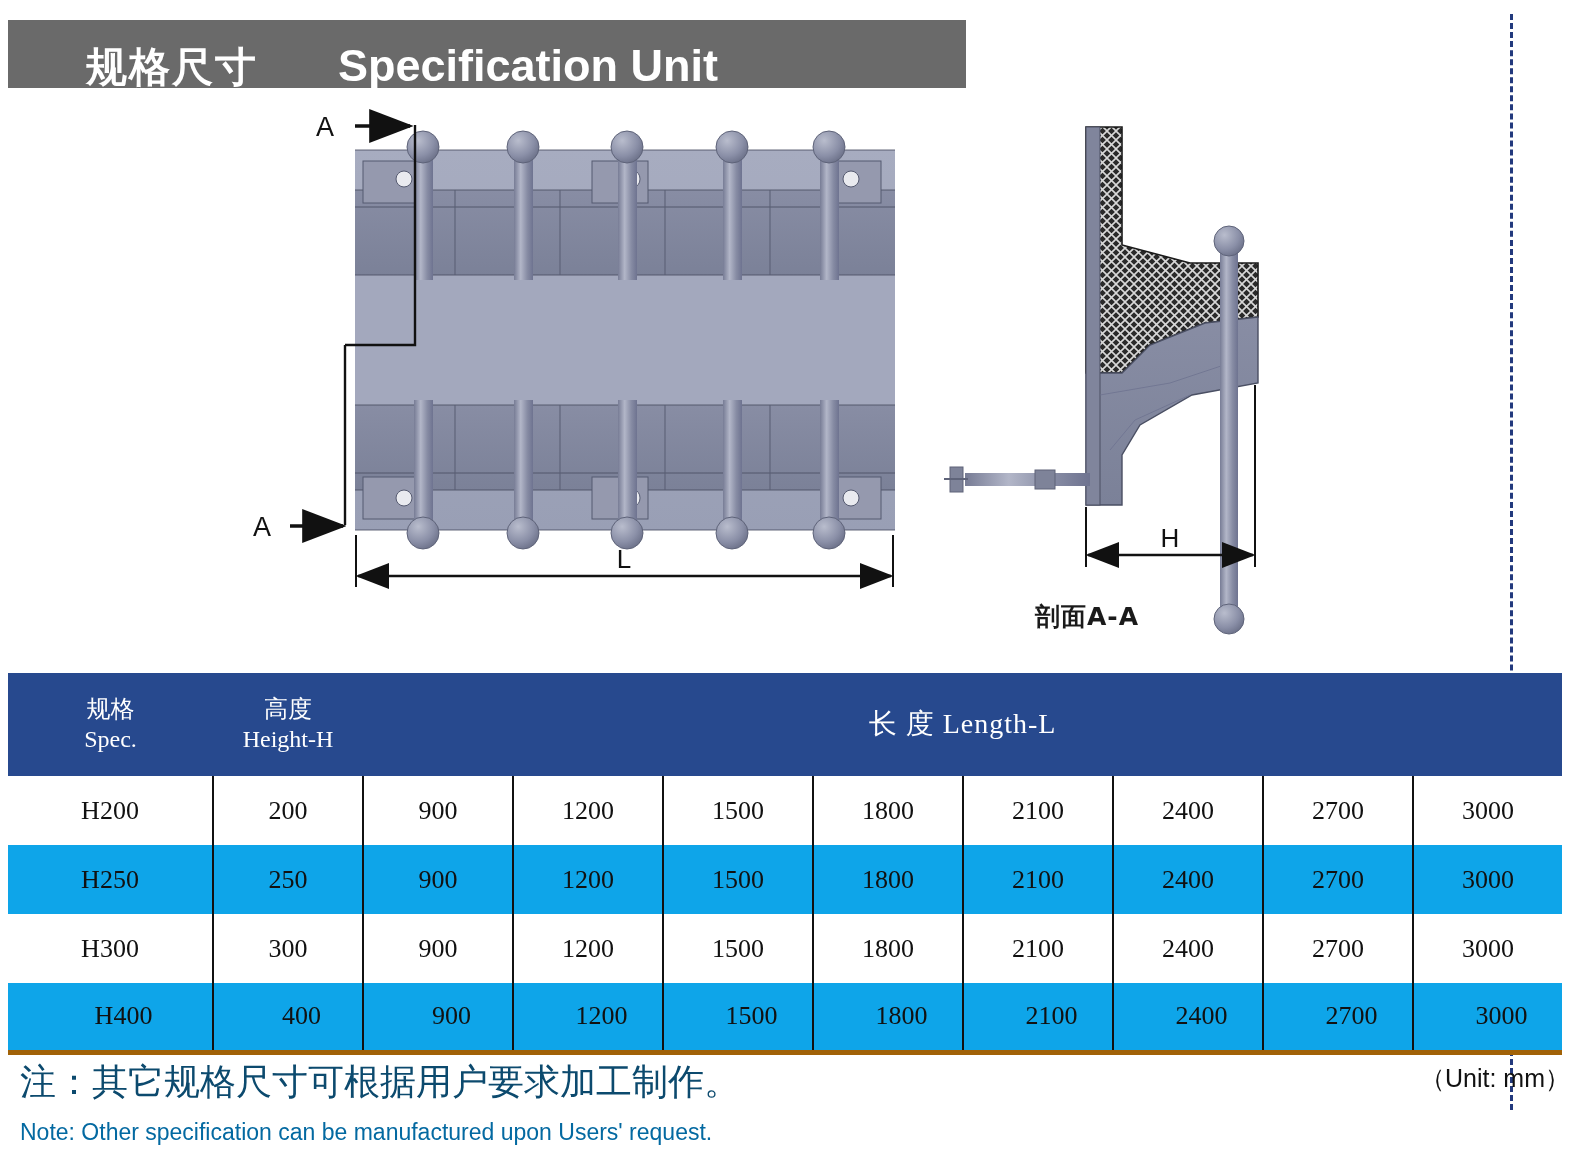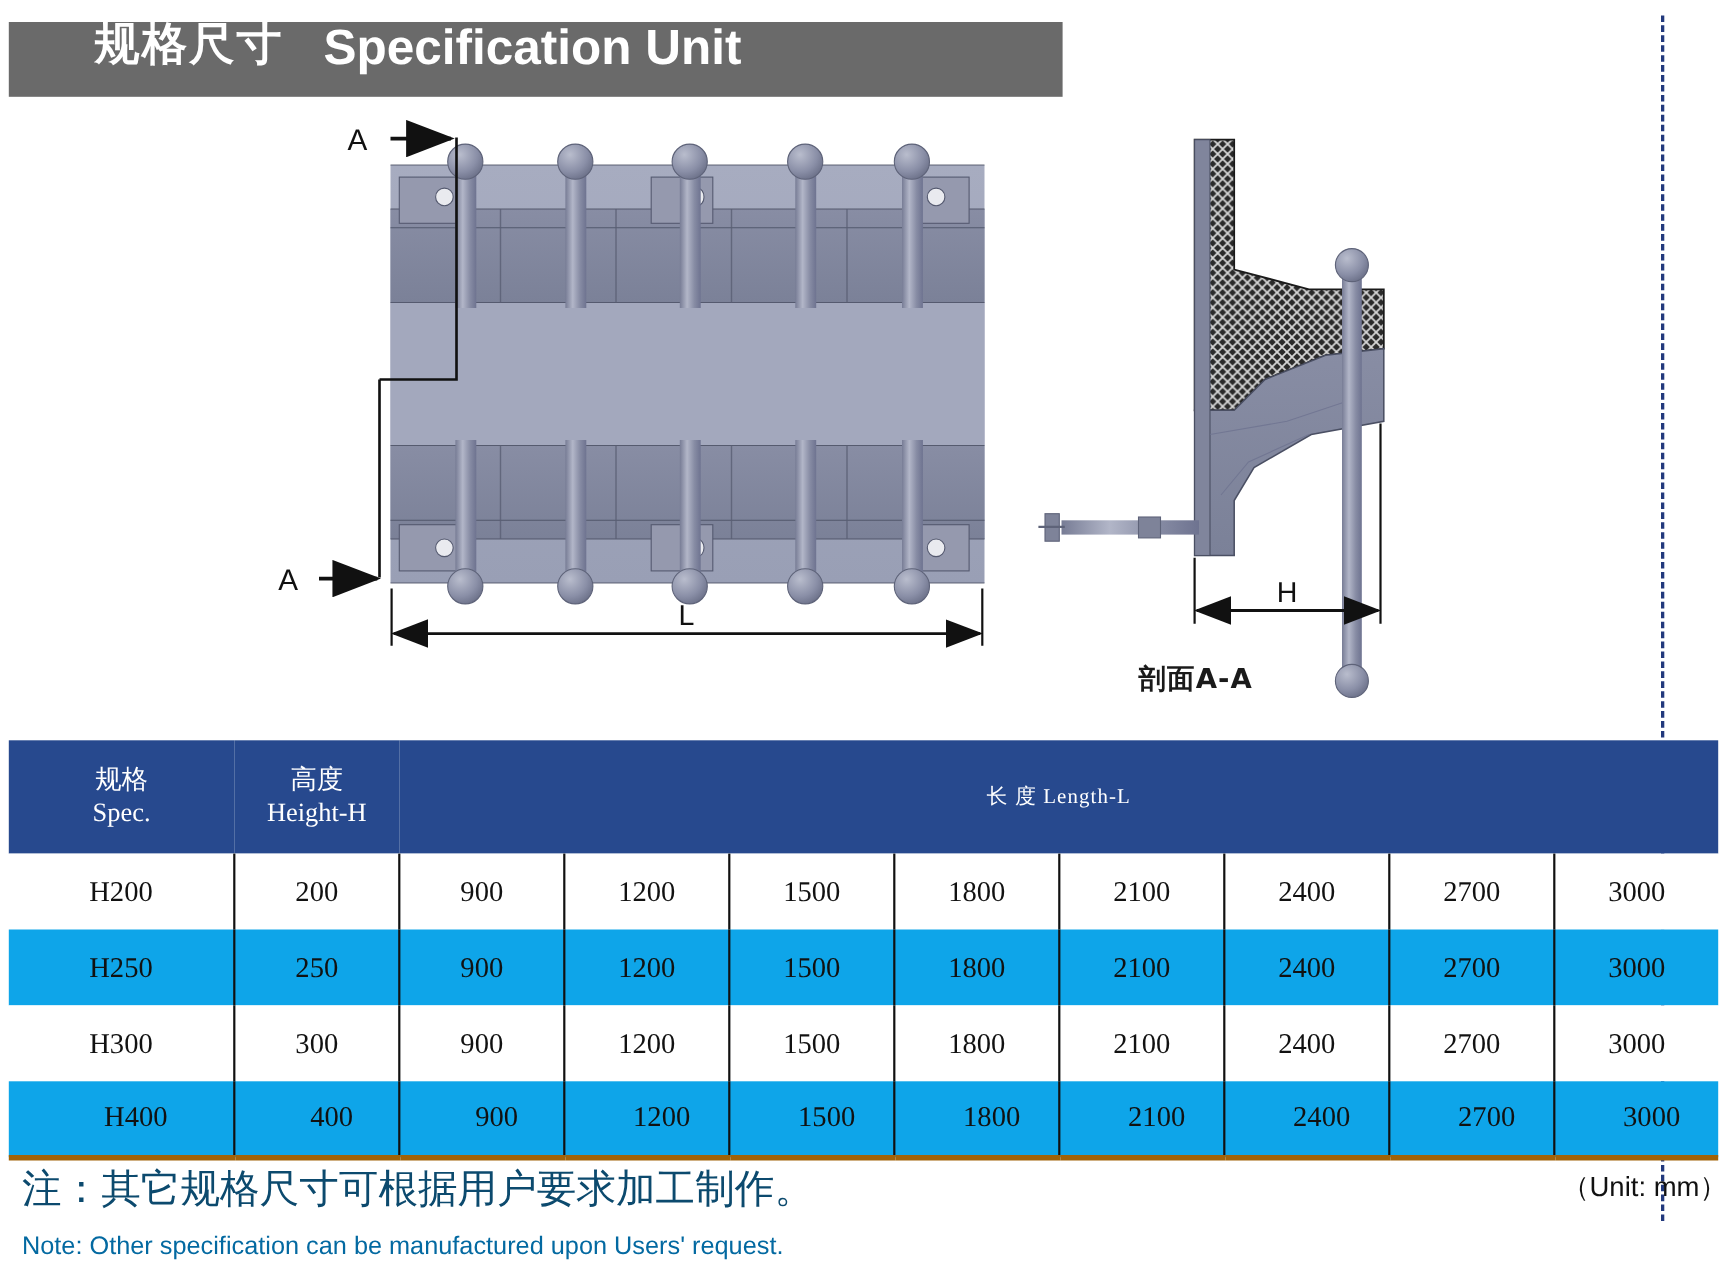--- a/index.html
+++ b/index.html
@@ -17,21 +17,22 @@
     background: #fff;
   }
 
   
   #banner {
     position: absolute;
     left: 8px; top: 20px;
     width: 958px; height: 68px;
     background: #6a6a6a;
     display: flex;
-    align-items: flex-start;
+    align-items: flex-end;
+    gap: 44px;
   }
   #banner .cn {
     color: #ffffff;
     font-family: "DejaVu Sans", sans-serif;
     font-weight: bold;
     font-size: 41px;
     letter-spacing: 2px;
     margin-left: 78px;
     line-height: 1;
   }
@@ -94,21 +95,21 @@
     background: #27498e;
     color: #ffffff;
     height: 103px;
     font-size: 24px;
     font-weight: normal;
     line-height: 1.22;
   }
   #spec-table thead th .l1 { display:block; }
   #spec-table thead th .l2 { display:block; }
   #spec-table thead th.len {
-    font-size: 19px;
+    font-size: 28px;
     letter-spacing: 1px;
     margin-top: 46px;
   }
   #spec-table tbody td {
     height: 69px;
     font-size: 26px;
     color: #111111;
     border-left: 2px solid #111;
   }
   #spec-table tbody td:first-child { border-left: none; }

